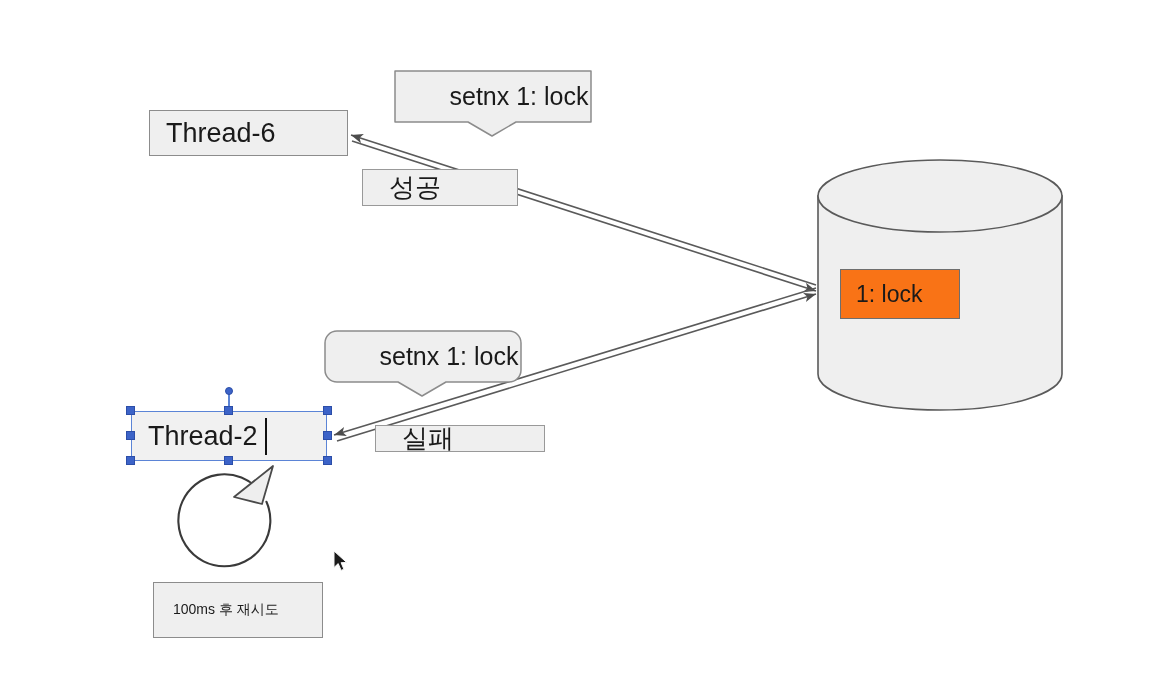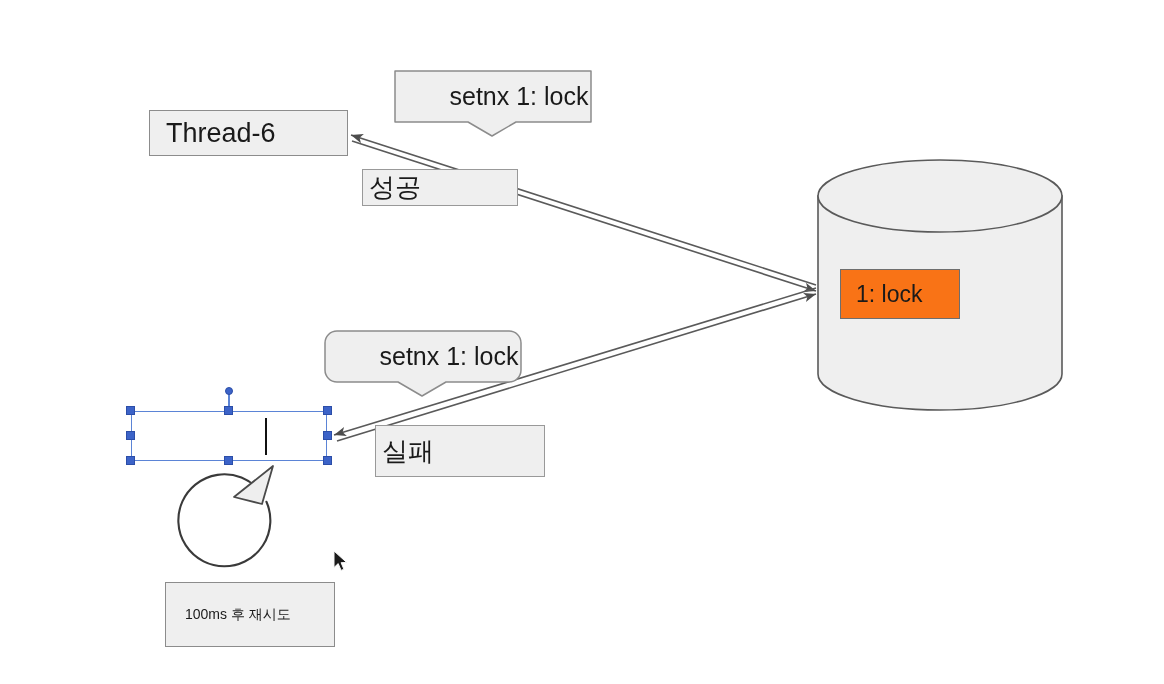--- a/index.html
+++ b/index.html
@@ -41,21 +41,21 @@
     padding-left: 16px;
   }
   .node.lockcell {
     font-size: 23px;
     padding-left: 15px;
     background: #f97316;
     border: 1px solid #6e6e6e;
   }
   .node.tag {
     font-size: 26px;
-    padding-left: 6px;
+    padding-left: 26px;
     border: 1px solid #999999;
   }
   .node.retry {
     font-size: 14px;
     padding-left: 19px;
     border: 1px solid #8c8c8c;
   }
   .callout-wrap {
     position: absolute;
   }
@@ -150,20 +150,23 @@
     <g>
       <path d="M247,480 A46,46 0 1 0 258,489" fill="none" stroke="#3a3a3a" stroke-width="2.1" stroke-linecap="round" transform="rotate(18 222 522)"></path>
       <path d="M234,497 L273,466 L262,504 Z" fill="#eeeeee" stroke="#4a4a4a" stroke-width="1.8" stroke-linejoin="round"></path>
     </g>
   </svg>
 
   <div class="node thread" style="left:149px; top:110px; width:199px; height:46px;">
     <span>Thread-6</span>
   </div>
 
+  <div class="node thread" style="left:131px; top:411px; width:196px; height:50px; background:#f1f1f1; border-color:#9aa8c4;">
+    <span>Thread-2</span>
+  </div>
   <div class="text-caret" style="left:265px; top:418px; height:37px;"></div>
 
   <div class="selection-frame" style="left:131px; top:411px; width:196px; height:50px;"></div>
   <div class="rot-stem" style="left:228px; top:392px; height:19px;"></div>
   <div class="rot-knob" style="left:225px; top:387px;"></div>
   <div class="handle" style="left:126px; top:406px;"></div>
   <div class="handle" style="left:224px; top:406px;"></div>
   <div class="handle" style="left:323px; top:406px;"></div>
   <div class="handle" style="left:126px; top:431px;"></div>
   <div class="handle" style="left:323px; top:431px;"></div>
@@ -183,29 +186,29 @@
       <path d="M13,1 L185,1 A12,12 0 0 1 197,13 L197,40 A12,12 0 0 1 185,52
                L122,52 L98,66 L74,52 L13,52 A12,12 0 0 1 1,40 L1,13 A12,12 0 0 1 13,1 Z" fill="#efefef" stroke="#8c8c8c" stroke-width="1.5" stroke-linejoin="round"></path>
     </svg>
     <div class="callout-text" style="height:52px;">setnx 1: lock</div>
   </div>
 
   <div class="node tag" style="left:362px; top:169px; width:156px; height:37px;">
     <span>성공</span>
   </div>
 
-  <div class="node tag" style="left:375px; top:425px; width:170px; height:52px;">
+  <div class="node tag" style="left:375px; top:425px; width:170px; height:27px;">
     <span>실패</span>
   </div>
 
   <div class="node lockcell" style="left:840px; top:269px; width:120px; height:50px;">
     <span>1: lock</span>
   </div>
 
-  <div class="node retry" style="left:165px; top:582px; width:170px; height:65px;">
+  <div class="node retry" style="left:153px; top:582px; width:170px; height:56px;">
     <span>100ms 후 재시도</span>
   </div>
 
   <svg class="cursor" style="left:333px; top:550px;" width="18" height="24" viewBox="0 0 18 24" xmlns="http://www.w3.org/2000/svg">
     <path d="M1,1 L1,17.5 L5.2,13.6 L8.1,20.4 L10.9,19.2 L8.1,12.7 L13.6,12.4 Z" fill="#1b1b1b" stroke="#f7f7f7" stroke-width="1"></path>
   </svg>
 
 </div>
 
 </body></html>

